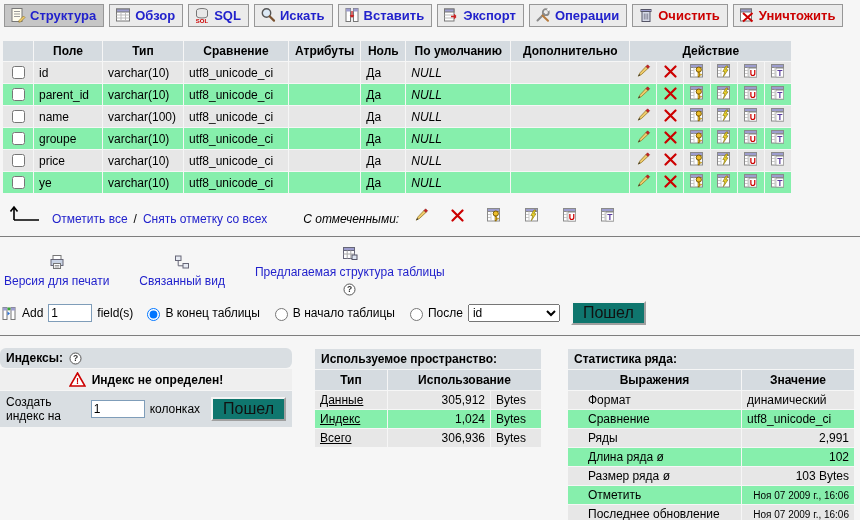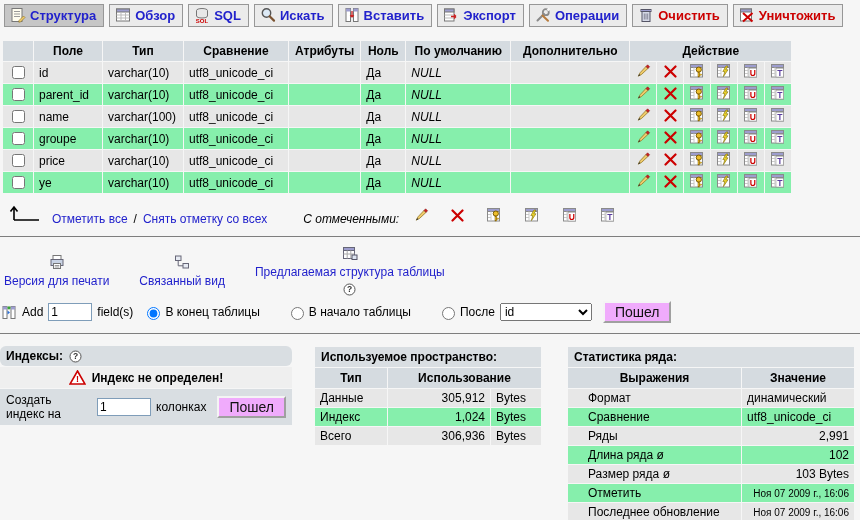--- a/index.html
+++ b/index.html
@@ -48,36 +48,36 @@
   
   hr.sep{border:none;border-top:1px solid #7e7e7e;margin:10px 0 0 0;}
   hr.dark{border:none;border-top:2px solid #4a4a4a;margin:8px 0 0 0;}
   
   .linksrow{display:flex;align-items:center;gap:30px;margin:8px 0 2px 4px;}
   .linksrow .lnk{display:flex;align-items:center;gap:4px;color:#2222CC;cursor:pointer;flex-direction:column;}
   .addrow{display:flex;align-items:center;gap:5px;margin:5px 0 9px 2px;}
   .addrow input[type=text]{width:38px;height:16px;border:1px solid #7f9db9;font-size:12px;padding:0 2px;}
   .addrow select{font-size:12px;width:92px;}
   button.gobtn{
-    font-size:14px;font-family:inherit;padding:1px 10px;margin-left:6px;
-    background:#f0abfc;border:2px outset #F4F4F4;cursor:pointer;color:#111;
+    font-size:16px;font-family:inherit;padding:1px 10px;margin-left:6px;
+    background:#0f766e;border:2px outset #F4F4F4;cursor:pointer;color:#111;
   }
   label.radio{display:flex;align-items:center;gap:2px;cursor:pointer;}
   
   .cols{display:flex;align-items:flex-start;margin-top:12px;}
   .idxblock{width:292px;}
   .idxhead{background:#D9DEE2;padding:3px 6px;font-weight:bold;display:flex;align-items:center;gap:6px;border-radius:6px;}
   .idxwarn{background:#EFEFEF;margin-top:1px;padding:3px;display:flex;justify-content:center;align-items:center;gap:6px;font-weight:bold;}
   .idxcreate{background:#D9DEE2;margin-top:1px;padding:4px 6px;display:flex;align-items:center;gap:5px;}
   .idxcreate input{width:48px;height:16px;border:1px solid #7f9db9;font-size:12px;padding:0 2px;}
   #spaceTable{margin-left:22px;}
   #spaceTable .title,#statsTable .title{background:#D9DEE2;text-align:left;}
   #spaceTable td.num{text-align:right;width:92px;}
   #spaceTable td.unit{width:40px;}
-  #spaceTable td.lbl{width:62px;}
+  #spaceTable td.lbl{width:62px;text-decoration:underline;}
   #statsTable{margin-left:25px;}
   #statsTable td.lbl{width:148px;padding-left:20px;}
   #statsTable td.val{width:102px;text-align:right;}
   #statsTable td.val.left{text-align:left;}
   #statsTable td.val.small{font-size:10px;}
   .footstrip{height:3px;background:#DCDCDC;width:632px;margin-top:11px;}
 </style>
 </head>
 <body>
 
@@ -636,21 +636,21 @@
         <rect x="1" y="1.5" width="4" height="3" fill="#9D9DCE"></rect>
         <rect x="9" y="1.5" width="4" height="12" fill="#FFF" stroke="#777"></rect>
         <rect x="9" y="1.5" width="4" height="3" fill="#9D9DCE"></rect>
         <path d="M8 7.5 L5.5 5.5 V9.5 Z" fill="#2A6FD6"></path>
         <circle cx="7" cy="2.8" r="1.6" fill="#37A337"></circle>
       </svg>
     </span>
   <span>Add</span>
   <input type="text" value="1" style="">
   <span>field(s)</span>
-  <span id="addRadios" style="display:flex;align-items:center;gap:26px;margin-left:4px;">
+  <span id="addRadios" style="display:flex;align-items:center;gap:10px;margin-left:4px;">
       <label class="radio">
         <input type="radio" name="pos" checked="" style="">
         <span>В конец таблицы</span>
       </label>
       <label class="radio">
         <input type="radio" name="pos" style="">
         <span>В начало таблицы</span>
       </label>
       <label class="radio">
         <input type="radio" name="pos" style="">

